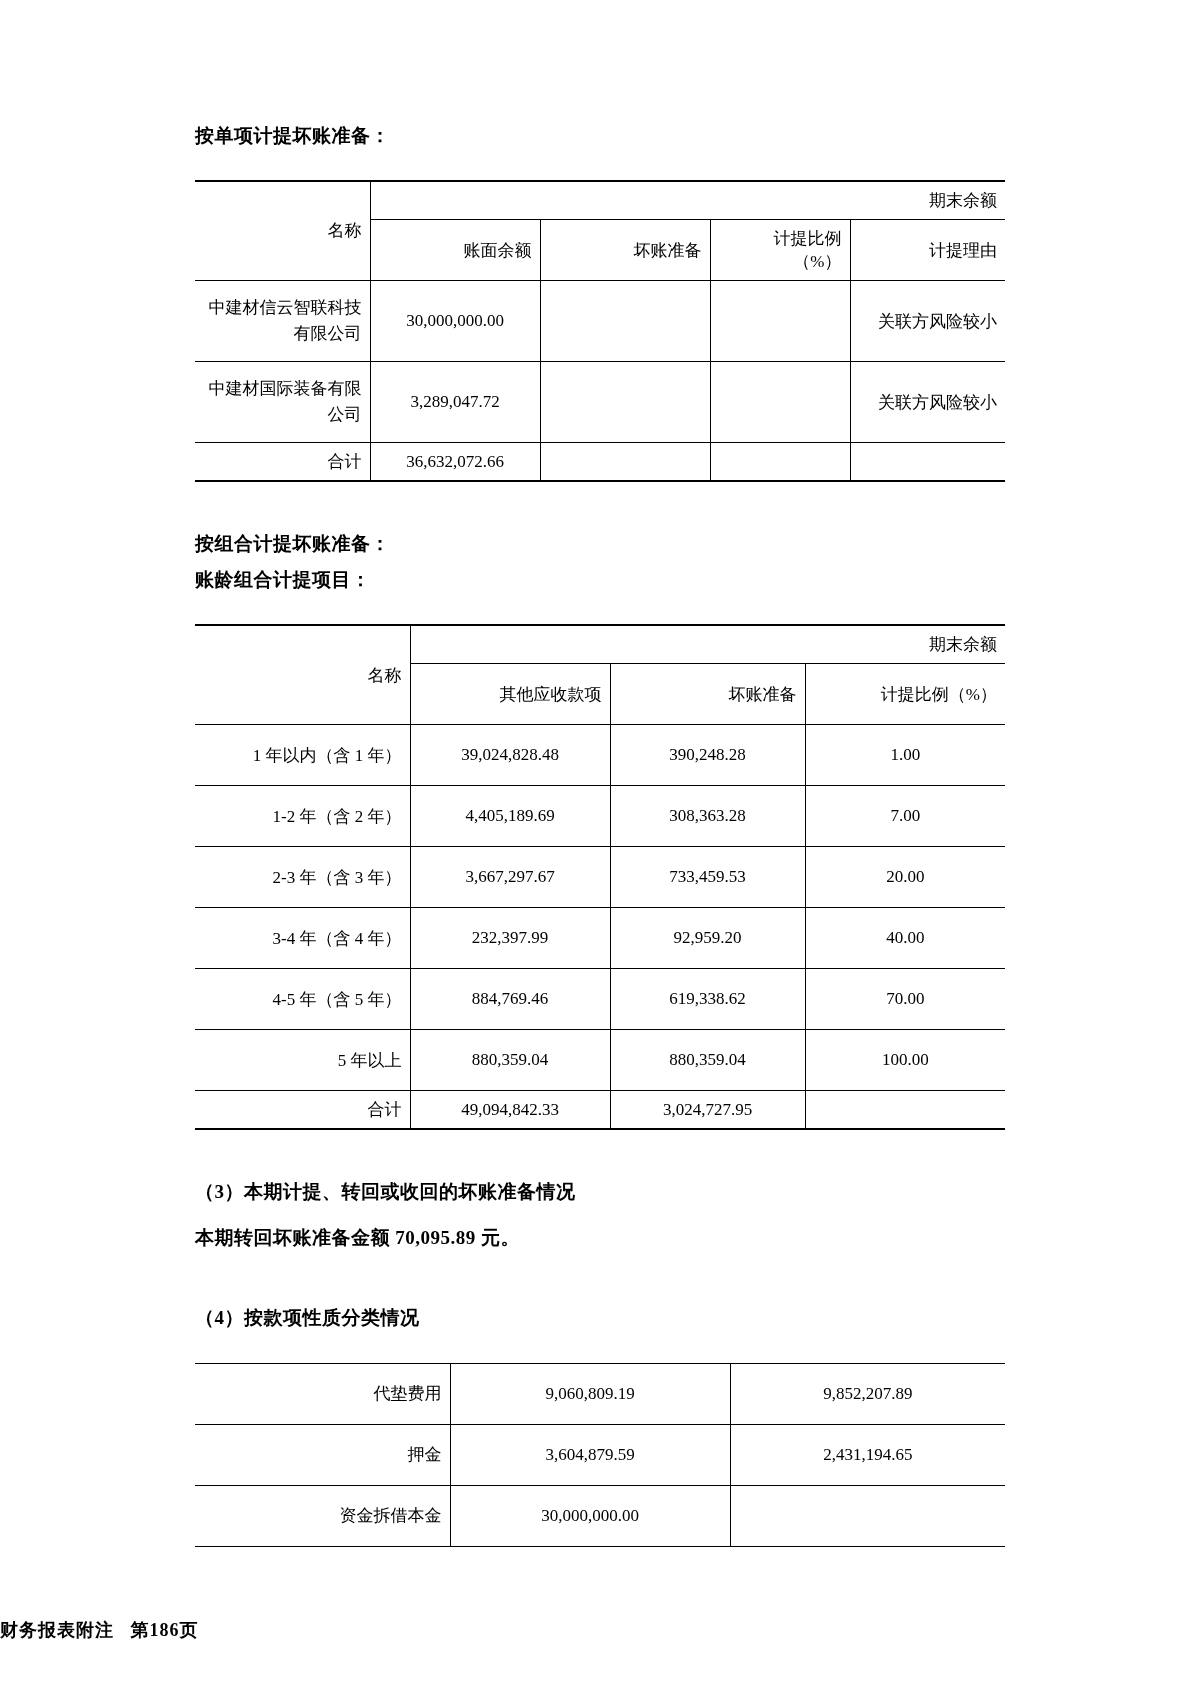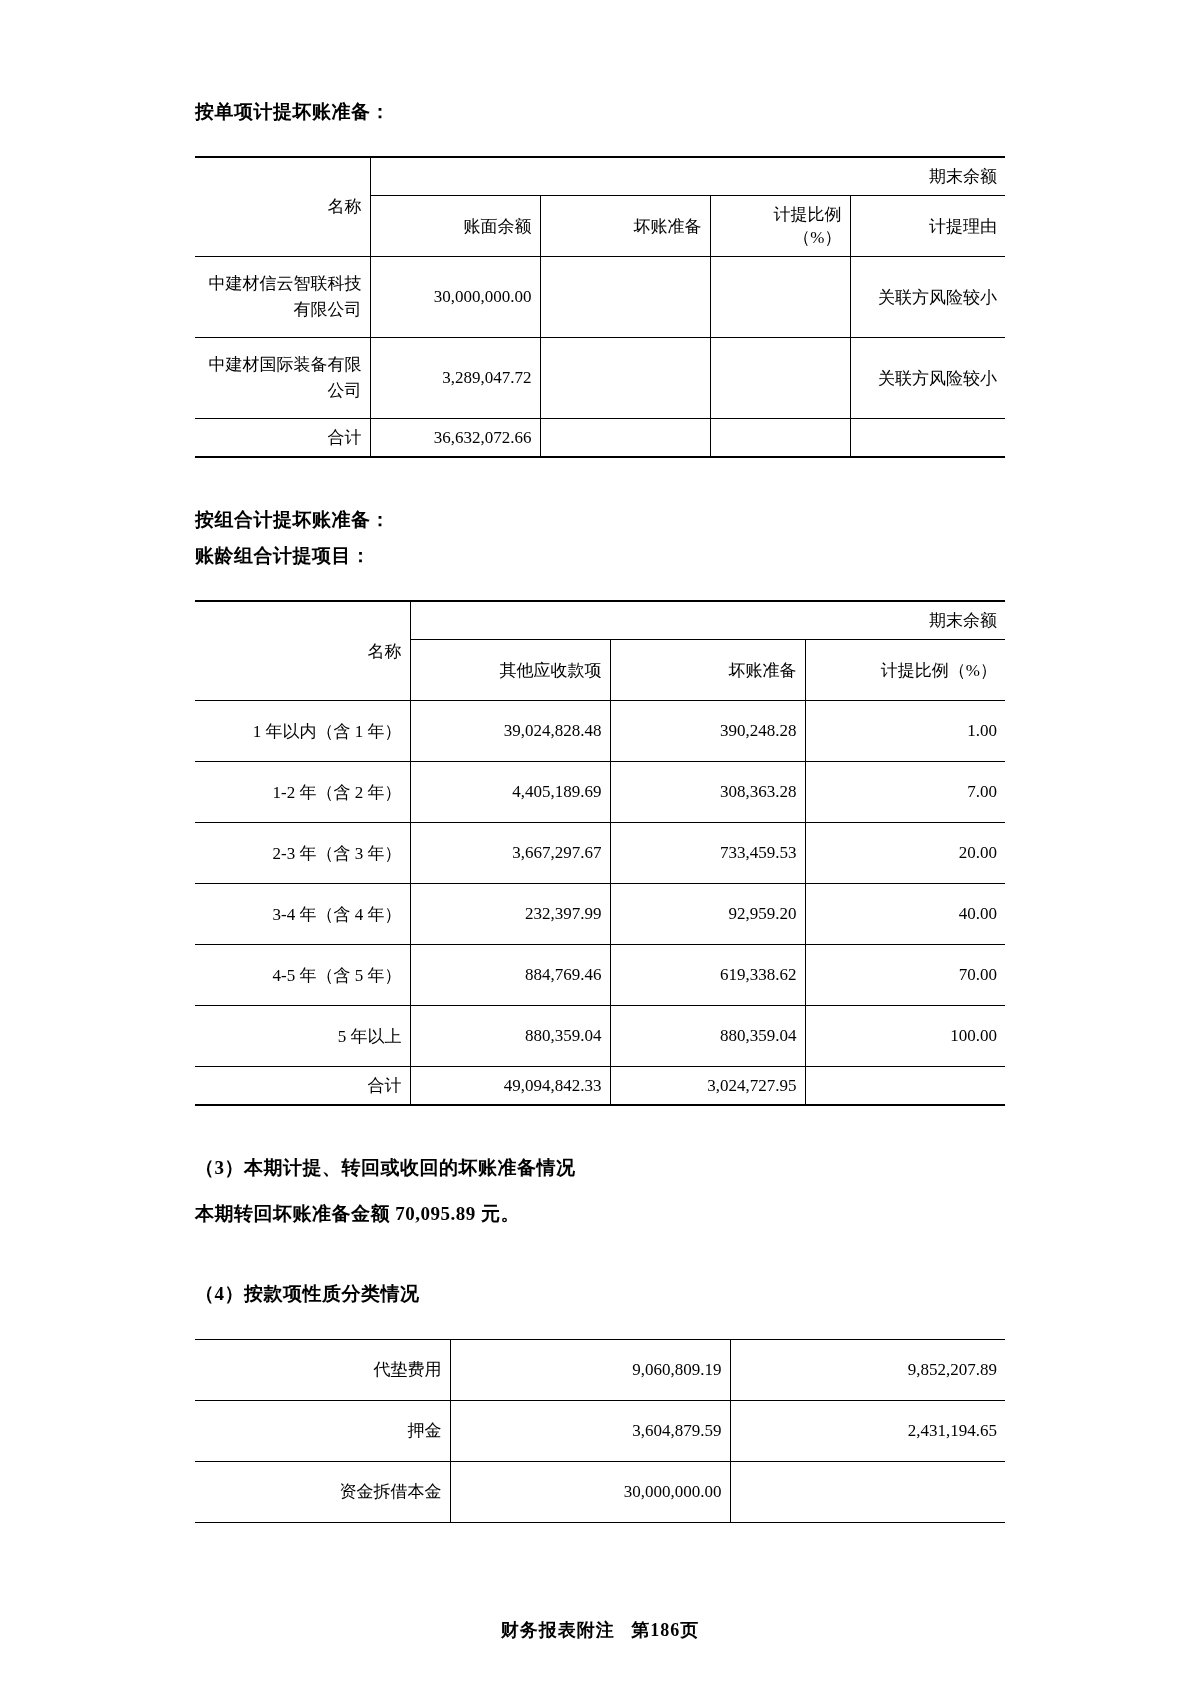--- a/index.html
+++ b/index.html
@@ -13,21 +13,21 @@
     font-family: "Liberation Serif", "DejaVu Serif", serif;
     color: #000000;
     position: relative;
     overflow: hidden;
   }
   .page {
     position: relative;
     width: 1200px;
     height: 1696px;
     box-sizing: border-box;
-    padding: 94px 195px 0 195px;
+    padding: 118px 195px 0 195px;
   }
   .para {
     font-size: 19px;
     line-height: 1.9;
     margin: 0;
     font-weight: 700;
     letter-spacing: 0.5px;
   }
   .spacer-sm { height: 26px; }
   .spacer-md { height: 44px; }
@@ -47,32 +47,32 @@
   .thick-top { border-top: 2.5px solid #000 !important; }
   .thick-bottom { border-bottom: 2.5px solid #000 !important; }
 
   
   table.doc tr > td:first-child,
   table.doc tr > th:first-child { border-left: none; }
   table.doc tr > td:last-child,
   table.doc tr > th:last-child { border-right: none; }
 
   .c { text-align: right; }
-  .r { text-align: right; padding-right: 14px; }
+  .r { text-align: center; padding-right: 14px; }
   .l { text-align: right; padding-left: 10px; }
 
   .cell-tall { height: 46px; }
   .name-cell { line-height: 1.55; }
 
   .footer {
     position: absolute;
     left: 0;
     right: 0;
     bottom: 54px;
-    text-align: center;
+    text-align: left;
     font-size: 18px;
     font-weight: 700;
     letter-spacing: 1px;
   }
   .footer .pageno { font-weight: 700; }
 </style>
 </head>
 <body>
 
 <div class="page">

